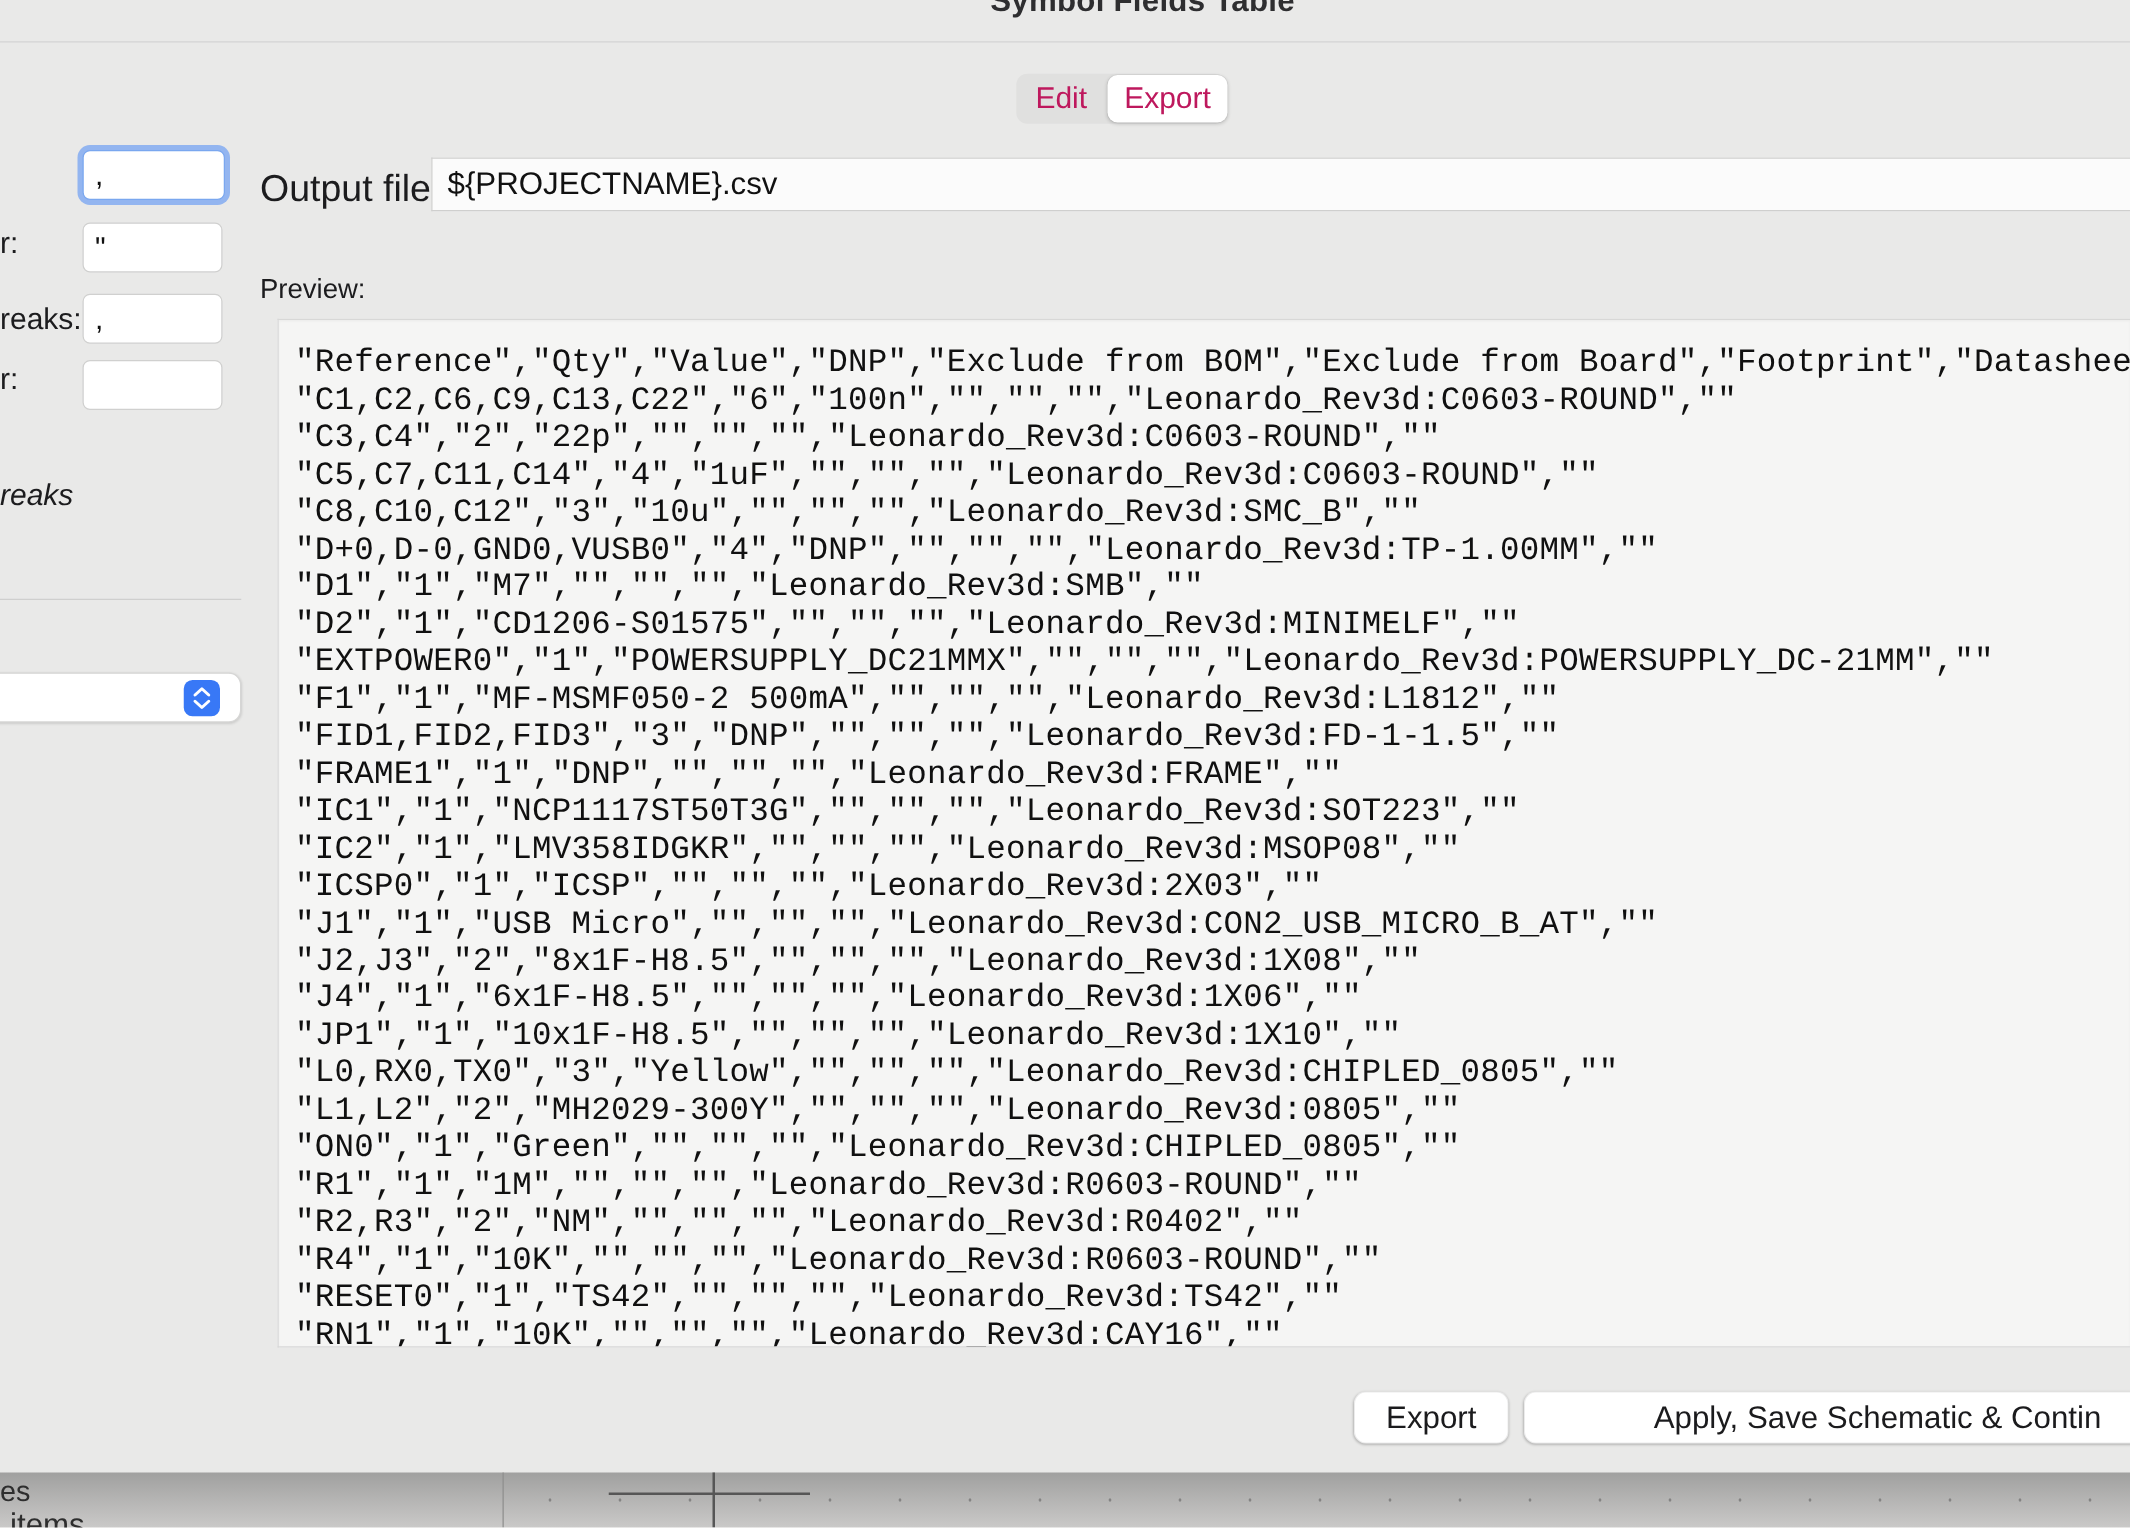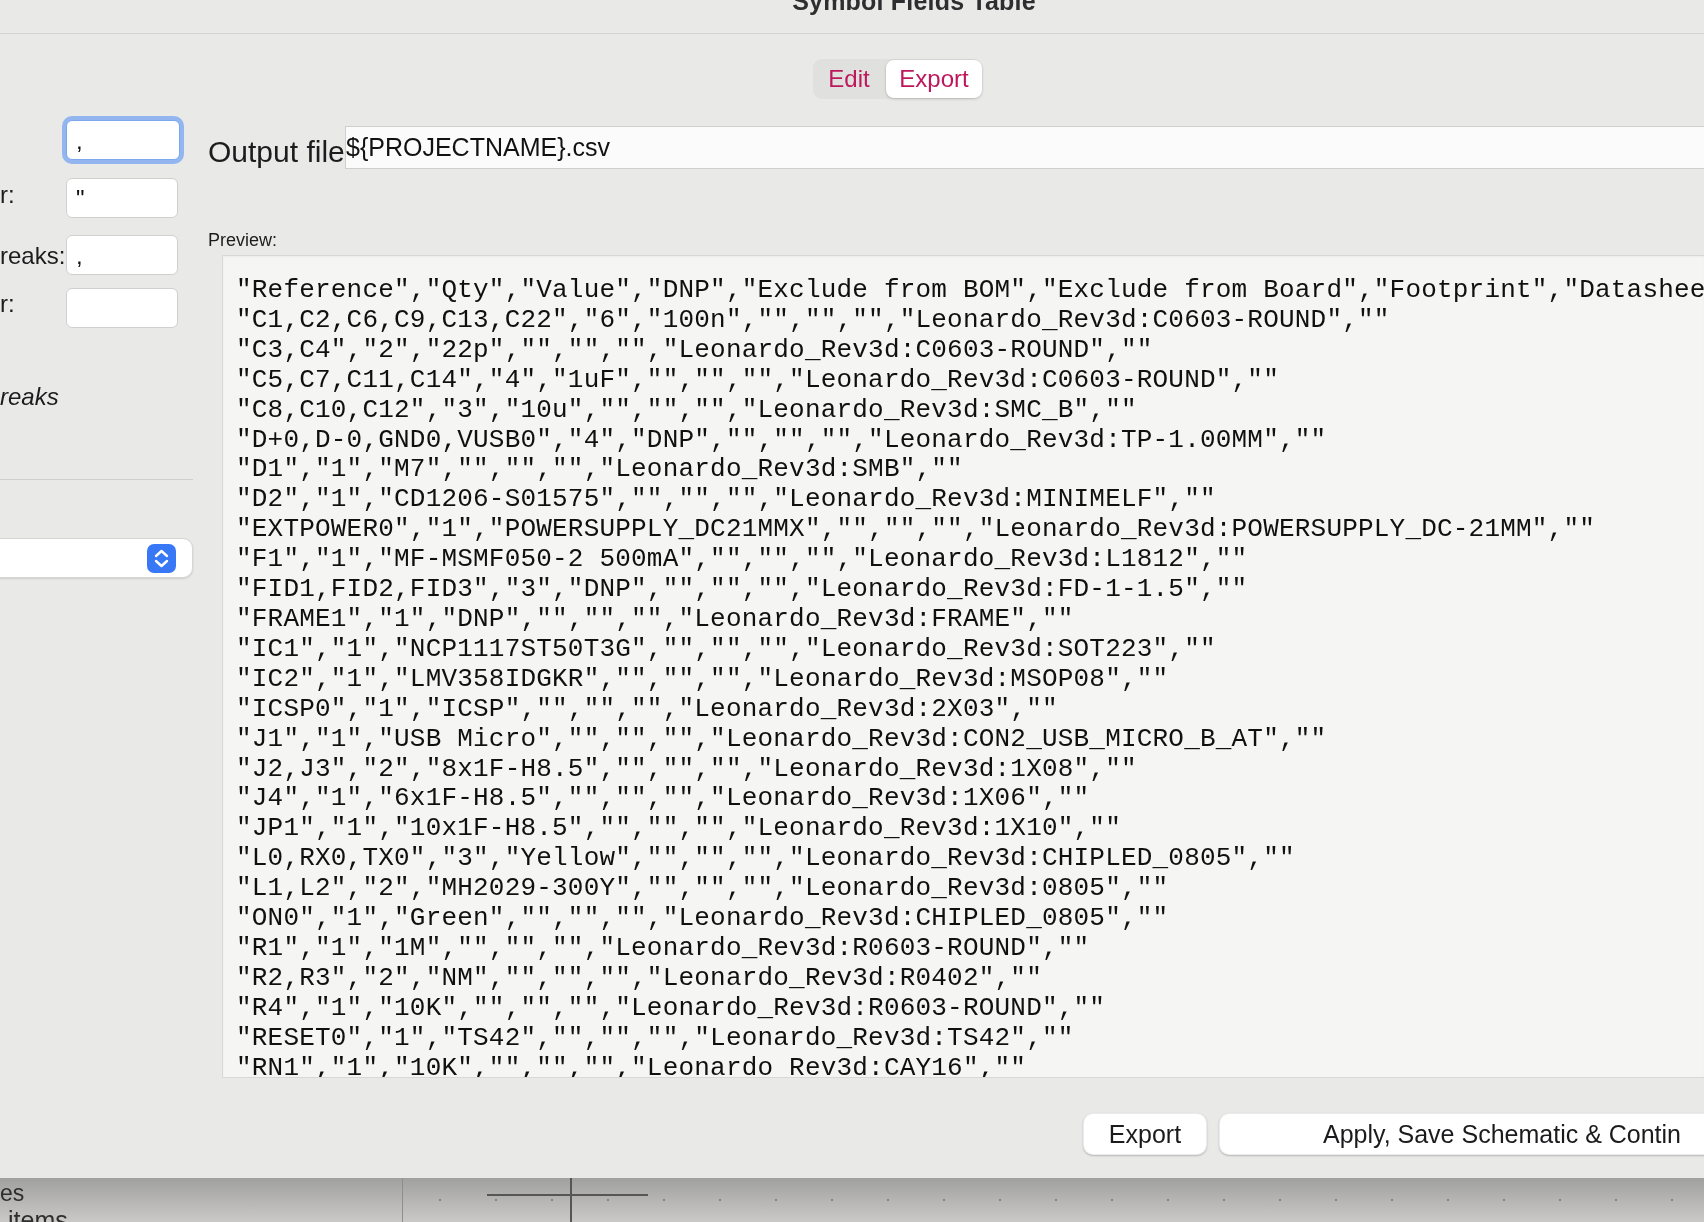--- a/index.html
+++ b/index.html
@@ -31,24 +31,24 @@
 
   .popup { left:-20px; top:538px; width:213px; height:40px; background:#fff;
     border:1px solid #d6d6d5; border-radius:10px; box-shadow:0 1px 2px rgba(0,0,0,.12); }
   .stepper { position:absolute; right:16px; top:5px; width:29px; height:29px;
     border-radius:7px; display:flex; align-items:center; justify-content:center; }
 
   
   .output-label { left:208px; top:135px; font-size:30px; }
   .output-field { left:345px; top:126px; width:1359px; height:43px; background:#fbfbfb;
     border:1px solid #cfcfce; border-right:none; font-size:25px; color:#111;
-    line-height:41px; }
+    padding-left:12px; line-height:41px; }
 
   
-  .preview-label { left:208px; top:230px; font-size:18px; }
+  .preview-label { left:208px; top:218px; font-size:22px; }
   .preview-box { left:222px; top:255px; width:1482px; height:823px; background:#f5f5f4;
     border:1px solid #d8d8d7; border-right:none; overflow:hidden;
     box-shadow:inset 0 1px 2px rgba(0,0,0,.04); }
   .preview-inner { padding:20px 0 0 13px; }
   .csv-line { font-family:"Liberation Mono","DejaVu Sans Mono",monospace;
     font-size:26px; line-height:29.9px; white-space:pre; color:#101010; letter-spacing:.2px; }
 
   
   .btn { top:1113px; height:42px; background:#fff; border-radius:10px;
     border:0.5px solid rgba(0,0,0,.08); box-shadow:0 1px 2px rgba(0,0,0,.22);

